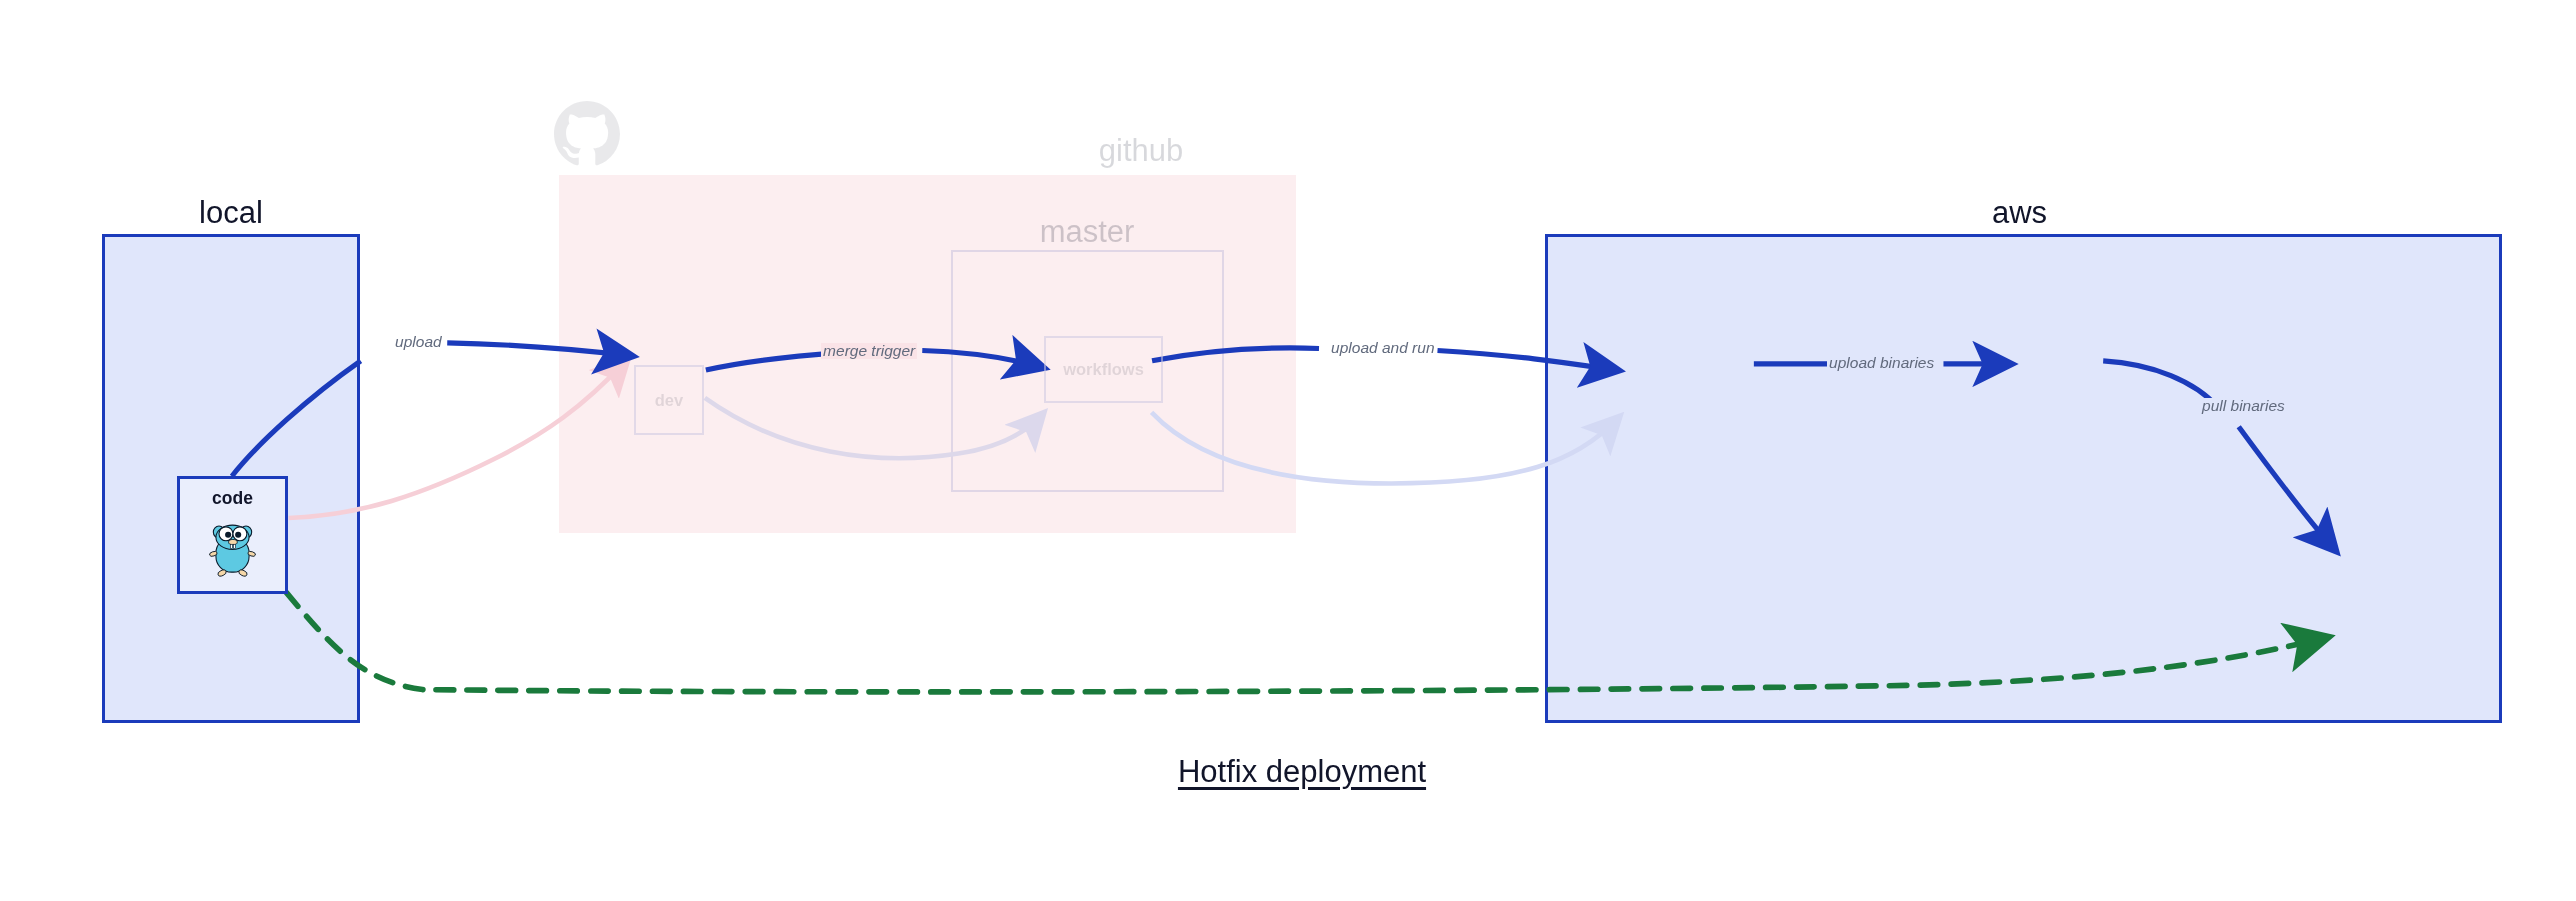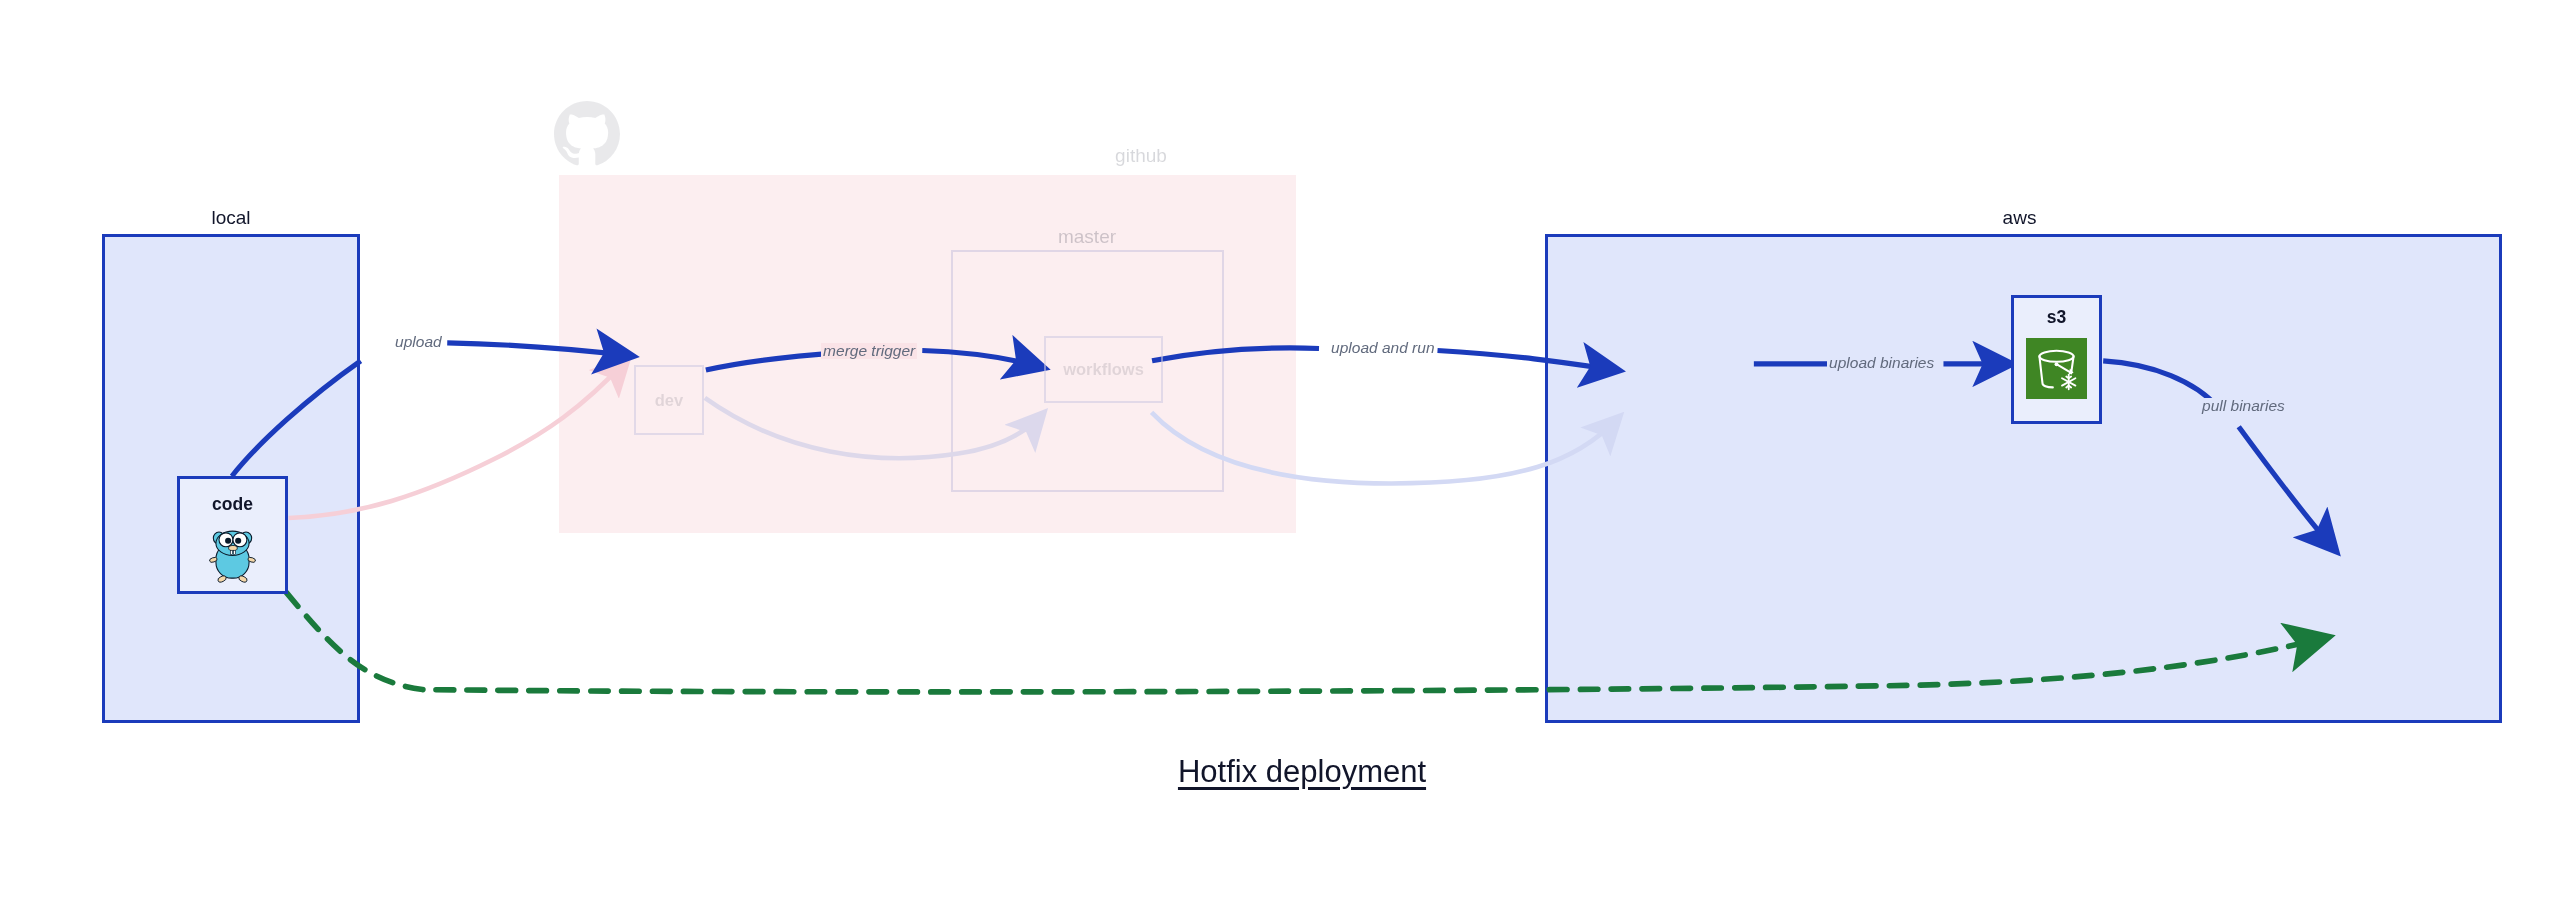--- a/index.html
+++ b/index.html
@@ -22,26 +22,25 @@
   }
 
   
   .cluster {
     position: absolute;
     box-sizing: border-box;
   }
   .cluster-label {
     position: absolute;
     text-align: center;
-    font-size: 19px;
+    font-size: 31px;
     line-height: 1;
     color: #11152a;
     font-family: "Liberation Sans", sans-serif;
     white-space: nowrap;
-    margin-top: 11px;
   }
 
   .cluster-local {
     left: 102px;
     top: 234px;
     width: 258px;
     height: 489px;
     background: #e0e6fb;
     border: 3.6px solid #1b3bbb;
   }
@@ -132,21 +131,21 @@
     white-space: nowrap;
     font-family: "Liberation Sans", sans-serif;
   }
   .node-icon {
     margin-top: 11.3px;
     width: 61px;
     height: 61px;
     display: block;
   }
 
-  .node-code  { left: 177px;  top: 476px;  width: 111px; height: 118px; justify-content: center; }
+  .node-code  { left: 177px;  top: 476px;  width: 111px; height: 118px; }
   .node-builders { left: 1620px; top: 295px; width: 133px; height: 129px; }
   .node-s3    { left: 2011px; top: 295px; width: 91px; height: 129px; }
   .node-ec2   { left: 2329px; top: 552px; width: 98px; height: 128px; }
 
   
   .node-ghost {
     position: absolute;
     box-sizing: border-box;
     background: transparent;
     border: 2.6px solid #cdc9e2;
@@ -319,42 +318,18 @@
       <circle cx="73" cy="36" r="7" fill="#0b1b2b"></circle>
 
       <ellipse cx="61" cy="53" rx="10" ry="6" fill="#f5d7a8" stroke="#0b1b2b" stroke-width="2"></ellipse>
 
       <rect x="55" y="58" width="5" height="10" fill="#ffffff" stroke="#0b1b2b" stroke-width="1.5"></rect>
       <rect x="62" y="58" width="5" height="10" fill="#ffffff" stroke="#0b1b2b" stroke-width="1.5"></rect>
     </svg>
   </div>
 
 
-  <div class="node node-s3">
-    <div class="node-title">s3</div>
-    <svg class="node-icon" viewBox="0 0 100 100">
-      <rect x="0" y="0" width="100" height="100" fill="#3f8624"></rect>
-      <g fill="none" stroke="#ffffff" stroke-width="3.4" stroke-linecap="round" stroke-linejoin="round">
-
-        <ellipse cx="50" cy="30" rx="28" ry="9"></ellipse>
-        <path d="M22 30 L27 74 C27 78 34 81 44 81"></path>
-        <path d="M78 30 L74 58"></path>
-
-        <path d="M50 43 L72 56"></path>
-        <circle cx="50" cy="43" r="3.2" fill="#ffffff" stroke="none"></circle>
-        <path d="M72 50 L78 57 L70 60 Z" fill="#ffffff" stroke="none"></path>
-
-        <g stroke-width="3">
-          <path d="M70 60 L70 84"></path>
-          <path d="M59 66 L81 78"></path>
-          <path d="M81 66 L59 78"></path>
-          <path d="M66 63 L70 66 L74 63"></path>
-          <path d="M66 81 L70 78 L74 81"></path>
-        </g>
-      </g>
-    </svg>
-  </div>
 
 
   <div id="diagram-title">Hotfix deployment</div>
 
 </div>
 
 
 </body></html>

